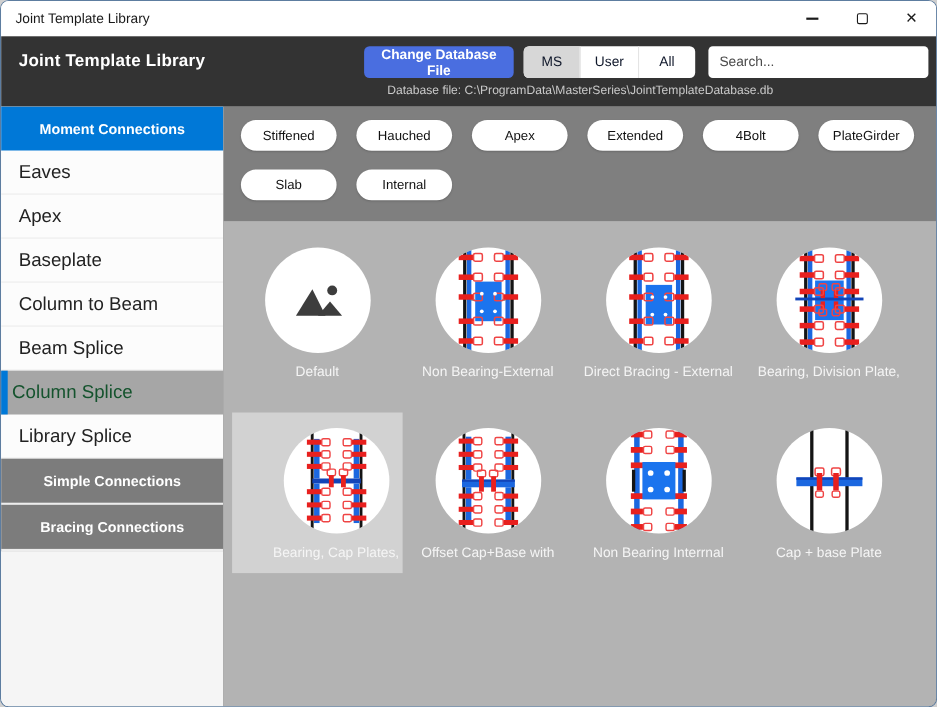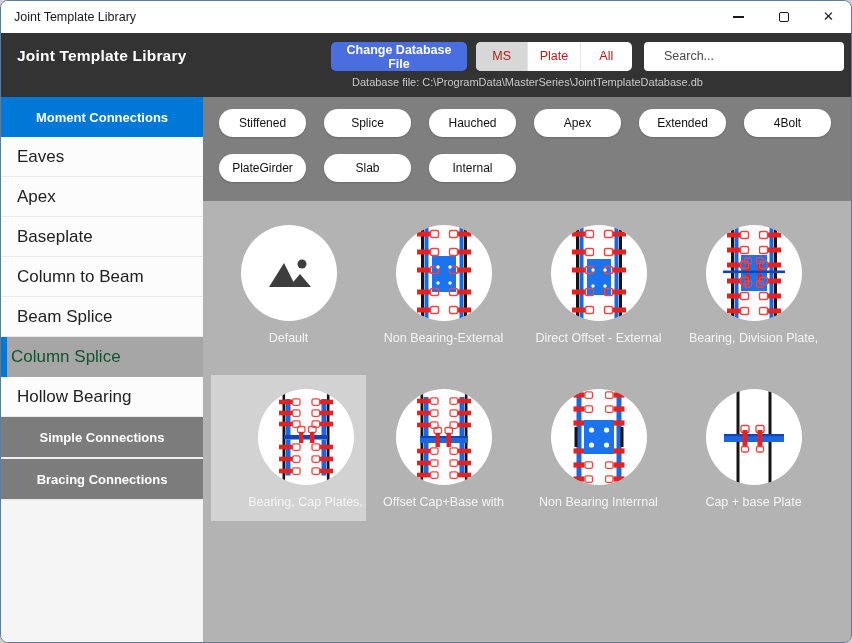--- a/index.html
+++ b/index.html
@@ -25,25 +25,25 @@
   .header{height:64px;background:var(--header-dark,#333);box-sizing:border-box;
           padding:7px 7px 0 16px;display:flex;flex-direction:column;flex:0 0 auto;}
   .toolbar{display:flex;align-items:center;height:32px;}
   .page-title{margin:0;font-size:15.5px;font-weight:700;color:#fff;letter-spacing:.2px;}
   .change-btn{margin-left:auto;width:136px;height:29px;background:var(--button-blue,#4a6ee0);
           color:#fff;border:none;border-radius:5px;font-size:12.5px;font-weight:600;
           font-family:inherit;cursor:pointer;}
   .segmented{width:156px;height:29px;background:#fff;border-radius:5px;display:flex;
           overflow:hidden;margin-left:9px;flex:0 0 auto;}
   .segment{flex:1;display:flex;align-items:center;justify-content:center;font-size:12.5px;
-          color:#b91c1c;cursor:pointer;}
+          color:#0f172a;cursor:pointer;}
   .segment + .segment{border-left:1px solid #e4e4e4;}
   .segment.selected{background:#d7d7d7;}
   .search{margin-left:12px;width:200px;height:29px;box-sizing:border-box;border:none;border-radius:4px;
-          background:#fff;padding:0 20px;font-size:12.5px;color:#8b5cf6;font-family:inherit;outline:none;flex:0 0 auto;}
+          background:#fff;padding:0 10px;font-size:12.5px;color:#8b5cf6;font-family:inherit;outline:none;flex:0 0 auto;}
   .search::placeholder{color:#4a4a4a;}
   .dbline{margin-top:4px;font-size:11px;color:#c9c9c9;text-align:center;padding-left:194px;white-space:nowrap;}
   
   .bodyrow{flex:1;display:flex;min-height:0;}
   .sidebar{width:202px;flex:0 0 auto;background:#f5f5f5;display:flex;flex-direction:column;}
   .sb-header{height:40px;display:flex;align-items:center;justify-content:center;
           font-size:13px;font-weight:700;color:#fff;flex:0 0 auto;box-sizing:border-box;}
   .sb-blue{background:var(--accent-blue,#0078d7);}
   .sb-gray{background:var(--group-header-gray,#7c7c7c);height:42px;border-bottom:2px solid #ededed;}
   .sb-item{height:40px;flex:0 0 auto;background:#fcfcfc;border-bottom:1px solid #e9e9e9;
@@ -85,45 +85,44 @@
         </div>
       </div>
   </div>
 
   <div class="header">
     <div class="toolbar">
       <h1 class="page-title">Joint Template Library</h1>
       <button class="change-btn">Change Database File</button>
       <div class="segmented" id="segmented">
           <div class="segment selected">MS</div>
-          <div class="segment">Plate</div>
+          <div class="segment">User</div>
           <div class="segment">All</div>
         </div>
       <input class="search" type="text" placeholder="Search..." style="">
     </div>
     <div class="dbline">Database file: C:\ProgramData\MasterSeries\JointTemplateDatabase.db</div>
   </div>
 
   <div class="bodyrow">
     <nav class="sidebar" id="sidebar">
         <div class="sb-header sb-blue">Moment Connections</div>
         <div class="sb-item">Eaves</div>
         <div class="sb-item">Apex</div>
         <div class="sb-item">Baseplate</div>
         <div class="sb-item">Column to Beam</div>
         <div class="sb-item">Beam Splice</div>
         <div class="sb-item selected">Column Splice</div>
-        <div class="sb-item">Hollow Bearing</div>
+        <div class="sb-item">Library Splice</div>
         <div class="sb-header sb-gray">Simple Connections</div>
         <div class="sb-header sb-gray">Bracing Connections</div>
       </nav>
     <div class="main">
       <div class="filterbar" id="filterbar">
           <button class="pill">Stiffened</button>
-          <button class="pill">Splice</button>
           <button class="pill">Hauched</button>
           <button class="pill">Apex</button>
           <button class="pill">Extended</button>
           <button class="pill">4Bolt</button>
           <button class="pill">PlateGirder</button>
           <button class="pill">Slab</button>
           <button class="pill">Internal</button>
         </div>
       <div class="grid" id="grid">
           <div class="tile">
@@ -201,21 +200,21 @@
                 <use href="#i3R" y="27"></use>
                 <use href="#i3R" y="45"></use>
                 <use href="#i3R" y="67"></use>
                 <use href="#i3R" y="85"></use>
   <circle cx="29" cy="45" r="1.7" fill="#fff"></circle>
                 <circle cx="41" cy="45" r="1.7" fill="#fff"></circle>
   <circle cx="29" cy="61" r="1.7" fill="#fff"></circle>
                 <circle cx="41" cy="61" r="1.7" fill="#fff"></circle>
 </svg>
 </div>
-            <div class="tile-label">Direct Offset - External</div>
+            <div class="tile-label">Direct Bracing - External</div>
           </div>
           <div class="tile">
             <div class="circle">
 <svg width="70" height="96" viewBox="0 0 70 96">
   <defs>
     <g id="i4L">
                     <rect x="8" y="-2.5" width="13" height="5" fill="var(--bolt-red)"></rect>
                     <rect x="21.5" y="-3.5" width="8" height="7" rx="1.5" fill="none" stroke="var(--bolt-outline-red)" stroke-width="1.4"></rect>
                   </g>
     <g id="i4R">

